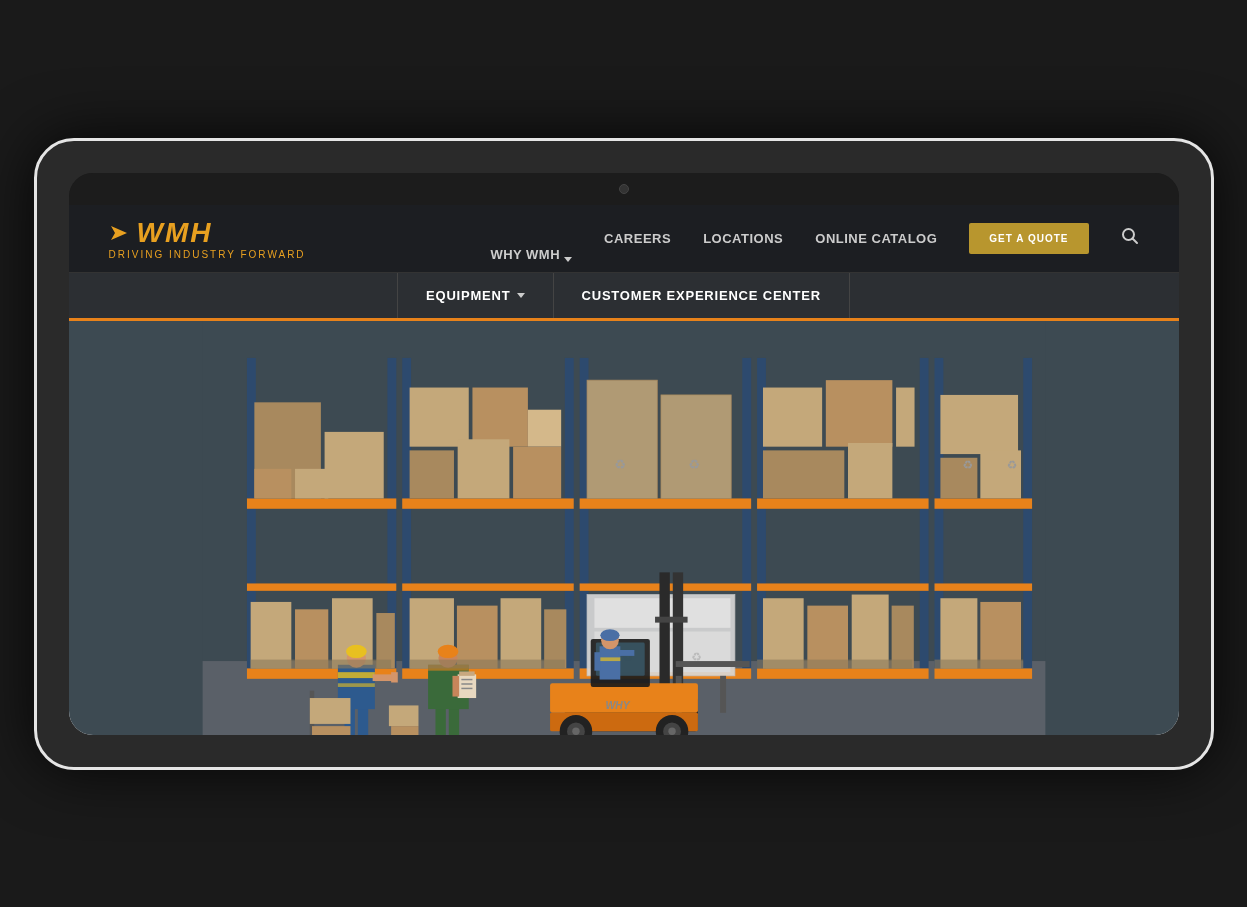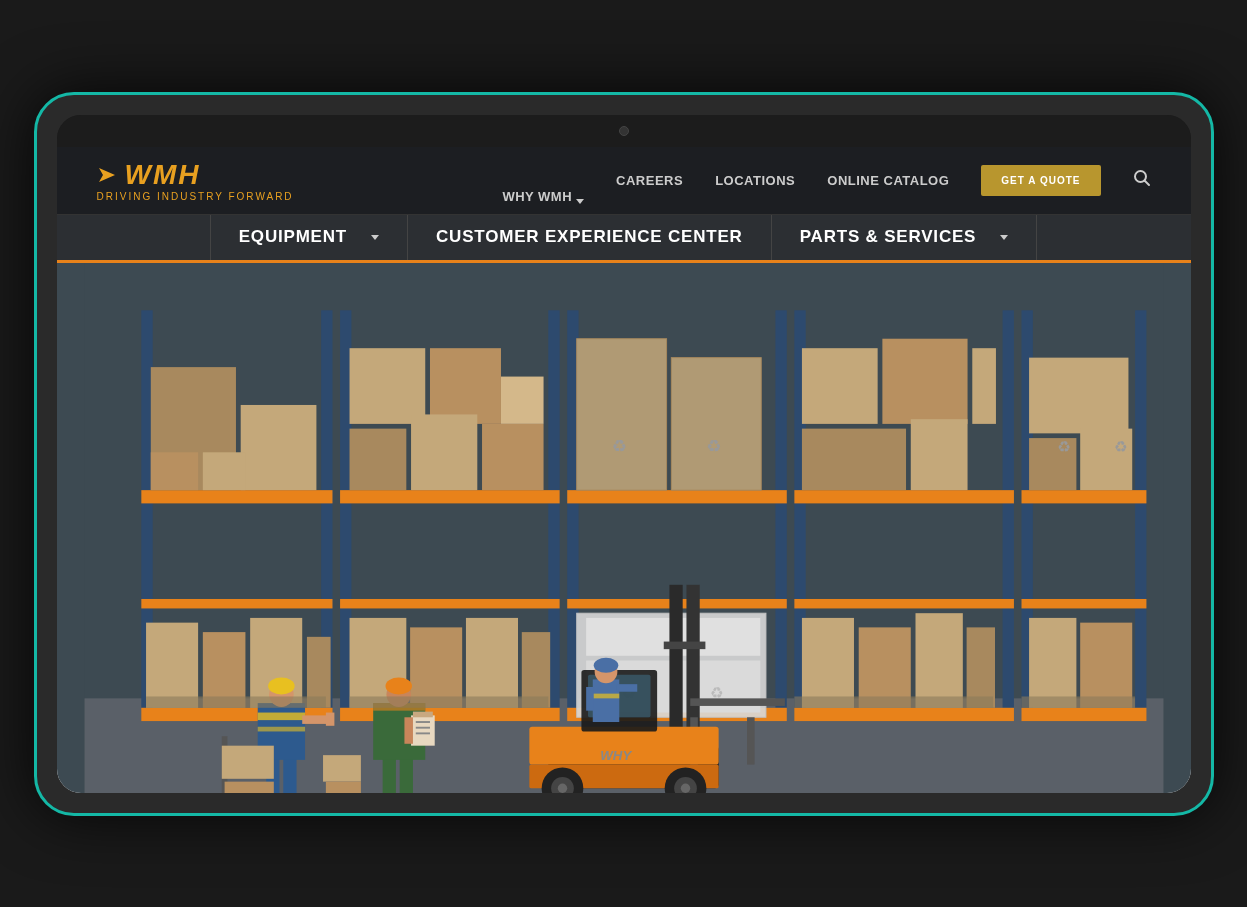--- a/index.html
+++ b/index.html
@@ -7,27 +7,27 @@
       background: #1a1a1a;
       display: flex;
       justify-content: center;
       align-items: center;
       min-height: 100vh;
       font-family: Arial, sans-serif;
     }
 
     .tablet-frame {
       width: 1180px;
-      height: 724px;
+      height: 632px;
       background: #2a2a2a;
       border-radius: 40px;
-      padding: 20px;
+      padding: 32px;
       box-shadow: 0 0 60px rgba(0,0,0,0.8);
       position: relative;
-      border: 3px solid #14b8a6;
+      border: 3px solid #e5e5e5;
     }
 
     .tablet-inner {
       width: 100%;
       height: 100%;
       background: #1c1c1c;
       border-radius: 24px;
       overflow: hidden;
       display: flex;
       flex-direction: column;
@@ -144,29 +144,29 @@
       height: 48px;
       display: flex;
       align-items: center;
       justify-content: center;
       gap: 0;
       border-bottom: 3px solid #e8821a;
     }
     .secondary-nav a {
       color: #fff;
       text-decoration: none;
-      font-size: 17px;
+      font-size: 13px;
       font-weight: 700;
       letter-spacing: 0.8px;
       text-transform: uppercase;
       padding: 0 28px;
       height: 100%;
       display: flex;
       align-items: center;
-      gap: 24px;
+      gap: 6px;
       border-right: 1px solid #444;
     }
     .secondary-nav a:first-child {
       border-left: 1px solid #444;
     }
 
     
     .hero {
       flex: 1;
       background: #3d4a52;
@@ -228,24 +228,20 @@
       </div>
 
       <div class="secondary-nav">
         <a href="#" class="has-dropdown">
           <span>EQUIPMENT</span>
           <span class="chevron-down"></span>
         </a>
         <a href="#">
           <span>CUSTOMER EXPERIENCE CENTER</span>
         </a>
-        <a href="#" class="has-dropdown">
-          <span>PARTS &amp; SERVICES</span>
-          <span class="chevron-down"></span>
-        </a>
       </div>
 
       <div class="hero">
         <svg class="warehouse-svg" viewBox="0 0 1140 560" xmlns="http://www.w3.org/2000/svg">
 
           <rect width="1140" height="560" fill="#3d4a52"></rect>
 
           <rect x="0" y="460" width="1140" height="100" fill="#5a6068"></rect>
 
           <rect x="60" y="50" width="12" height="420" fill="#2d4a6e"></rect>

